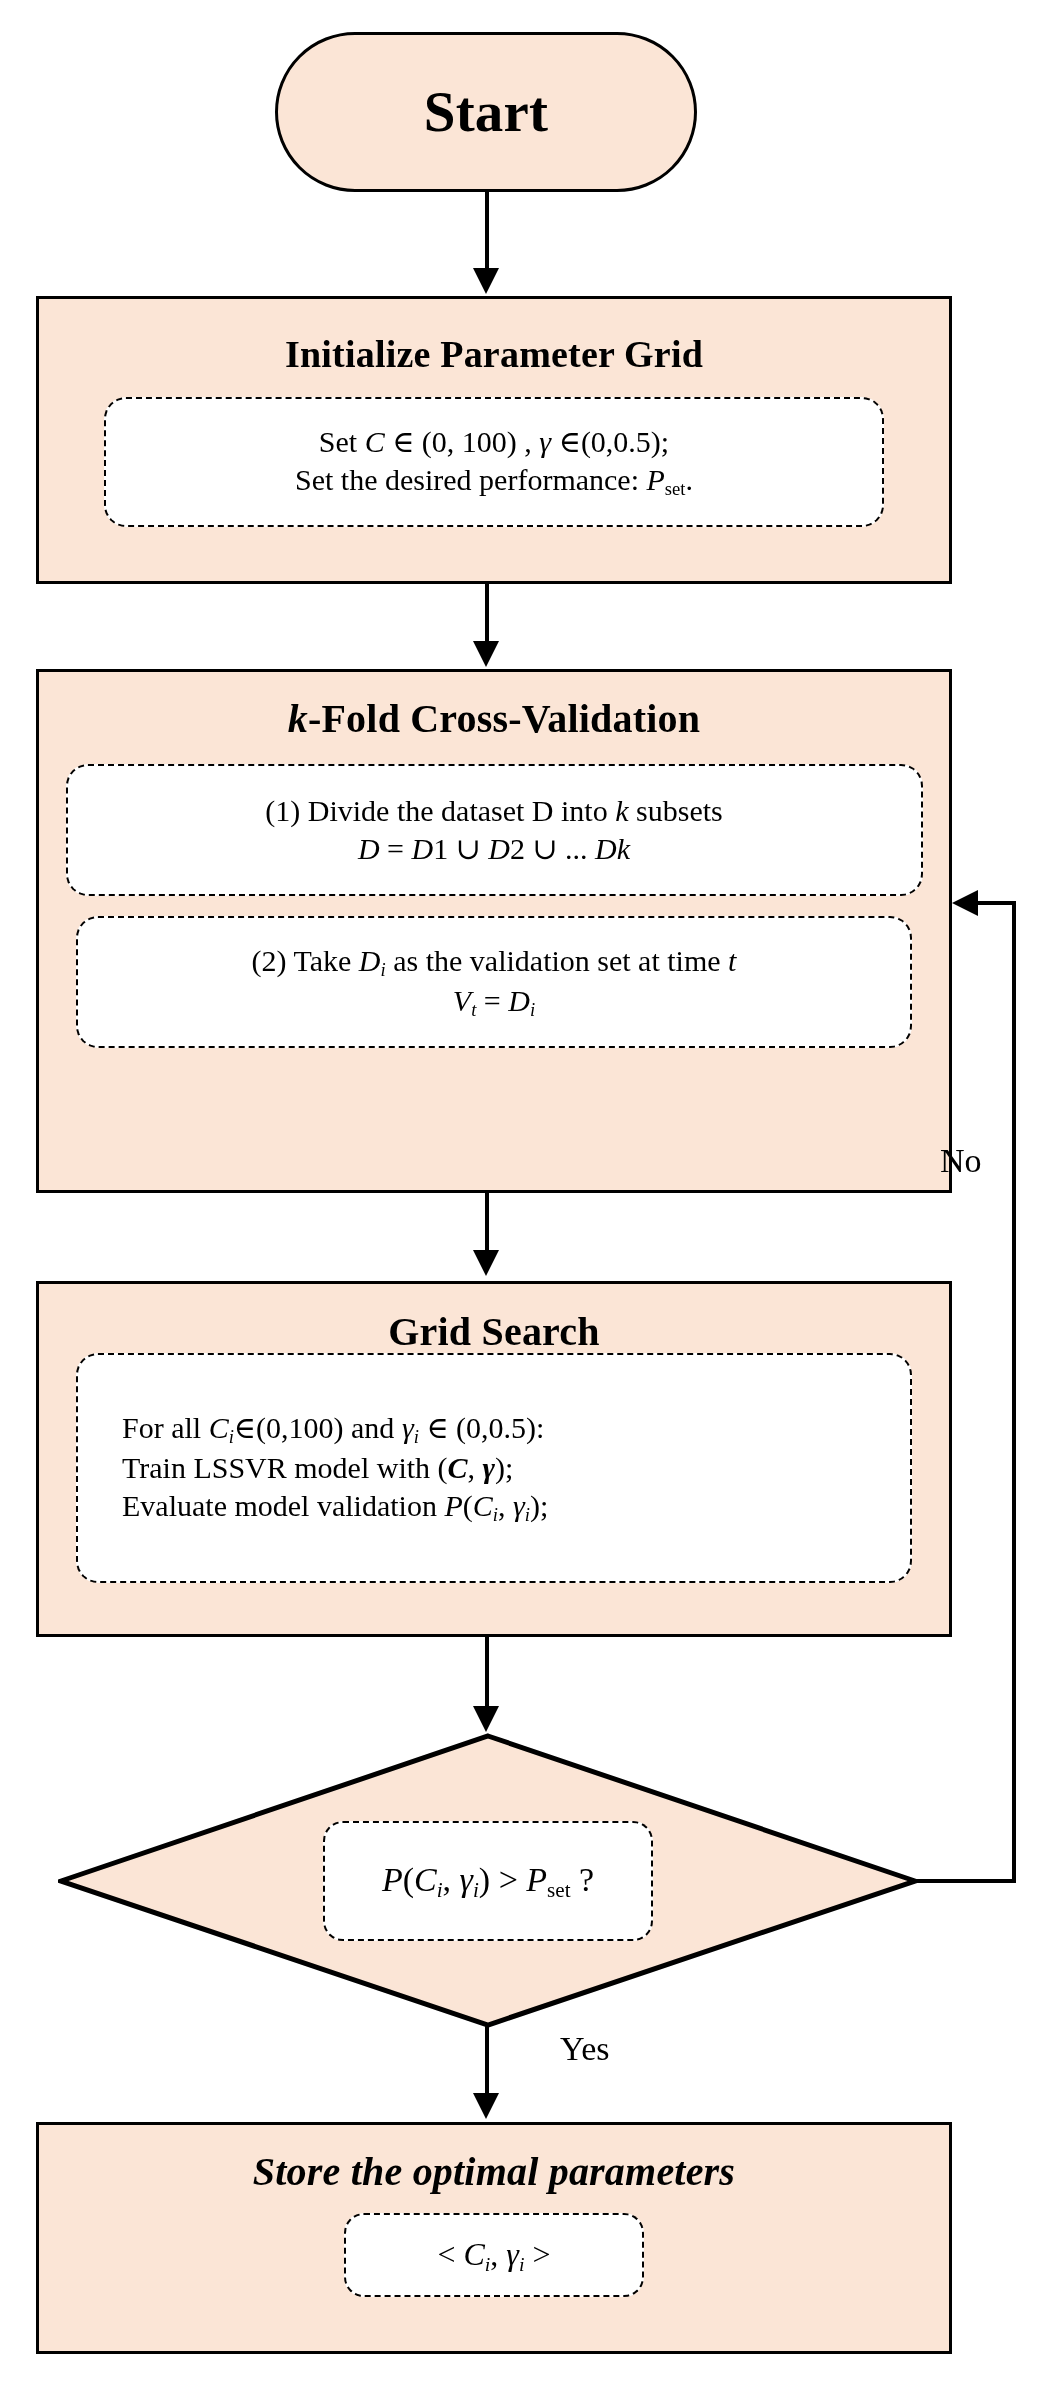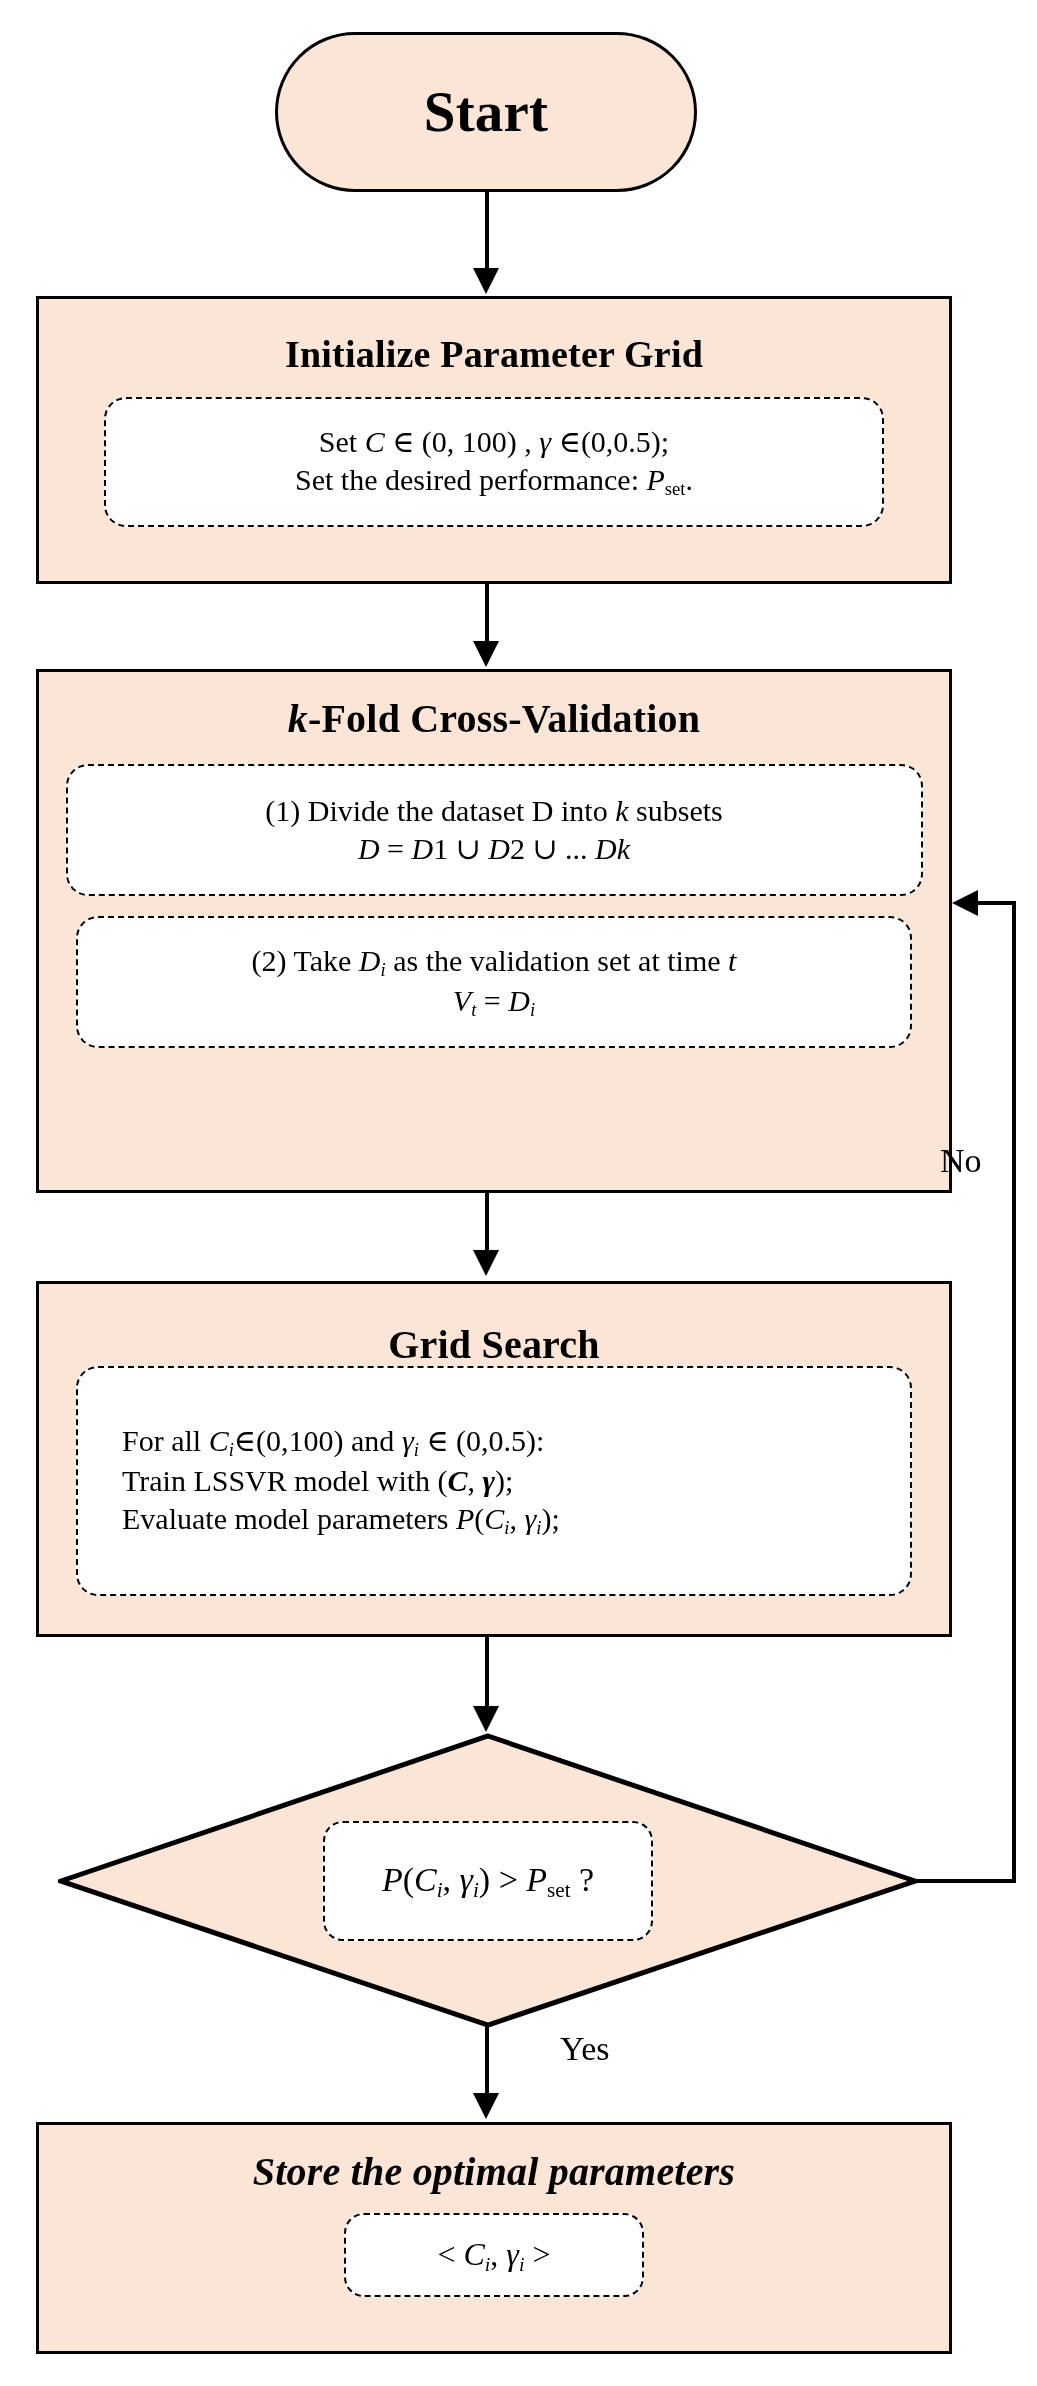--- a/index.html
+++ b/index.html
@@ -171,32 +171,32 @@
         <span class="mi">V</span><sub class="it">t</sub><span> = </span><span class="mi">D</span><sub class="it">i</sub>
       </div>
     </div>
   </div>
 
   <div class="conn">
     <div class="vline" style="left:485px; top:1193px; height:62px;"></div>
     <div class="arrow-down" style="left:473px; top:1250px;"></div>
   </div>
 
-  <div class="node" style="left:36px; top:1281px; width:916px; height:356px; padding-top:40px;">
+  <div class="node" style="left:36px; top:1281px; width:916px; height:356px; padding-top:27px;">
     <div class="node-title" style="font-size:40px;">Grid Search</div>
 
     <div class="inner left" style="width:836px; height:230px; padding-left:44px;">
       <div class="line">
         <span>For all </span><span class="mi">C</span><sub class="it">i</sub><span>∈(0,100) and  </span><span class="mi">γ</span><sub class="it">i</sub><span> ∈ (0,0.5):</span>
       </div>
       <div class="line">
         <span>Train LSSVR model with  (</span><span class="mib">C</span><span>, </span><span class="mib">γ</span><span>);</span>
       </div>
       <div class="line">
-        <span>Evaluate model parameters </span><span class="mi">P</span><span>(</span><span class="mi">C</span><sub class="it">i</sub><span>, </span><span class="mi">γ</span><sub class="it">i</sub><span>);</span>
+        <span>Evaluate model validation </span><span class="mi">P</span><span>(</span><span class="mi">C</span><sub class="it">i</sub><span>, </span><span class="mi">γ</span><sub class="it">i</sub><span>);</span>
       </div>
     </div>
   </div>
 
   <div class="conn">
     <div class="vline" style="left:485px; top:1637px; height:72px;"></div>
     <div class="arrow-down" style="left:473px; top:1706px;"></div>
   </div>
 
   <div class="diamond-wrap" style="left:58px; top:1733px; width:860px; height:295px;">

